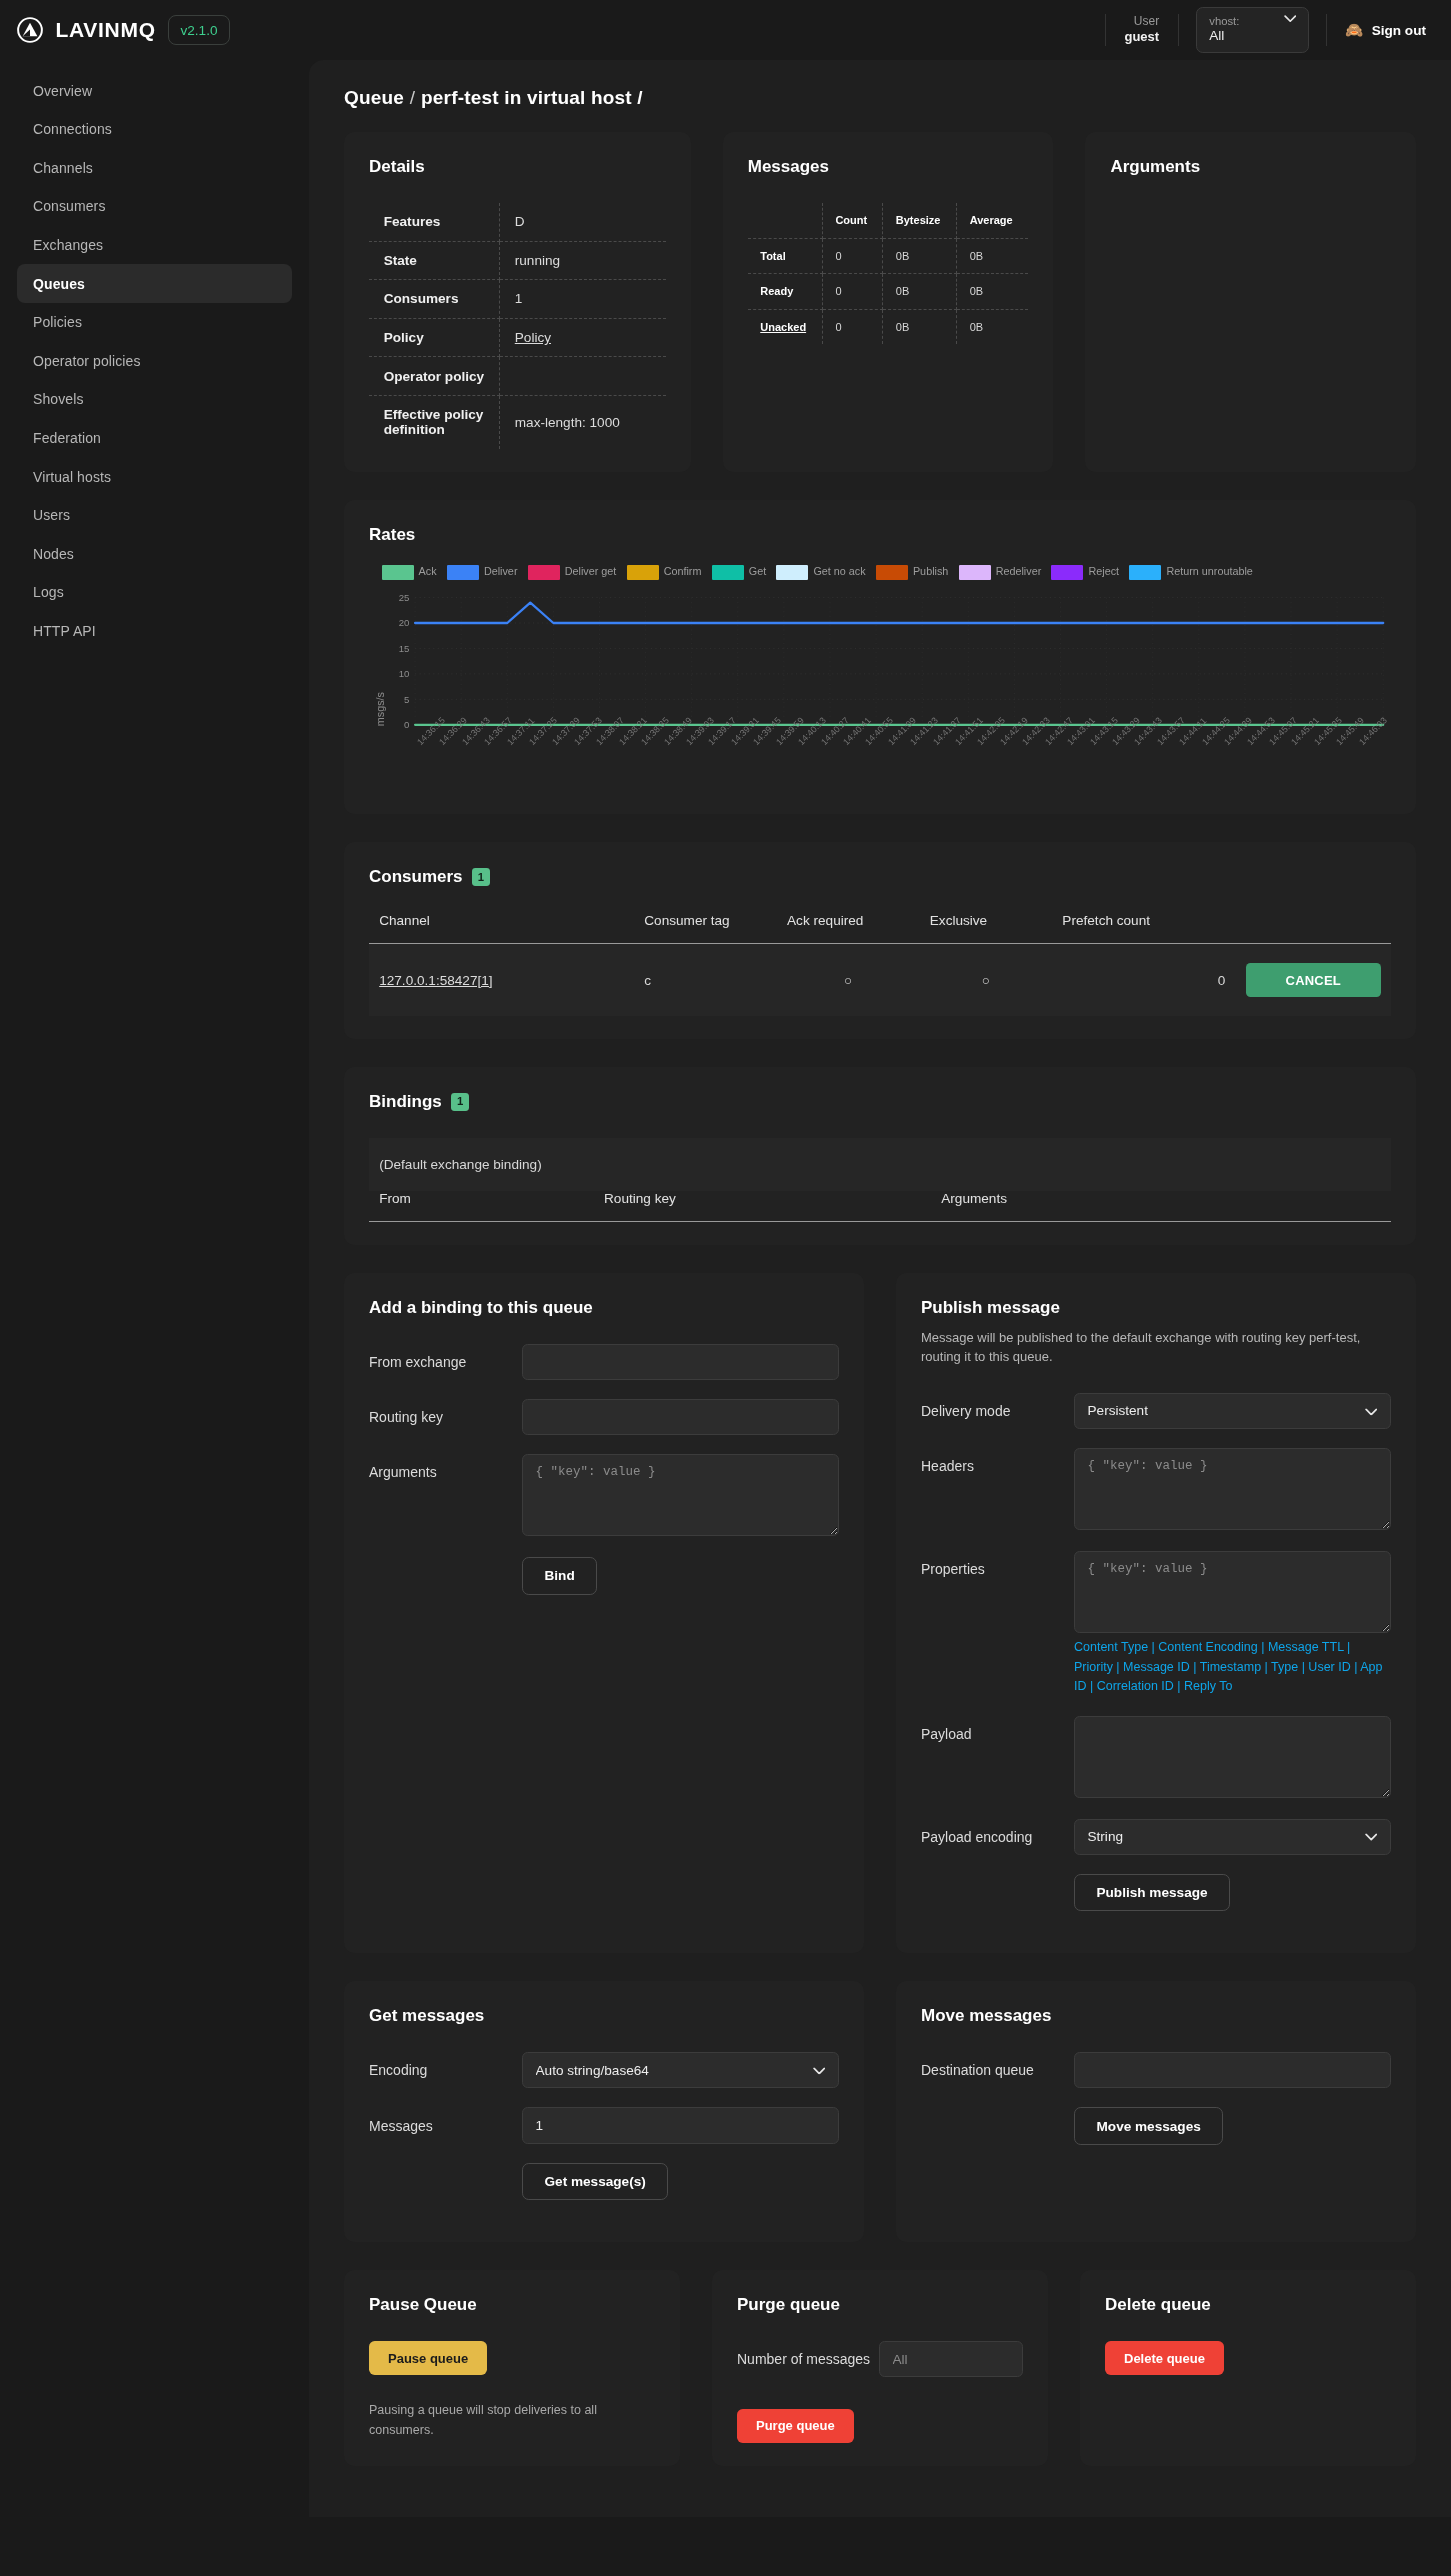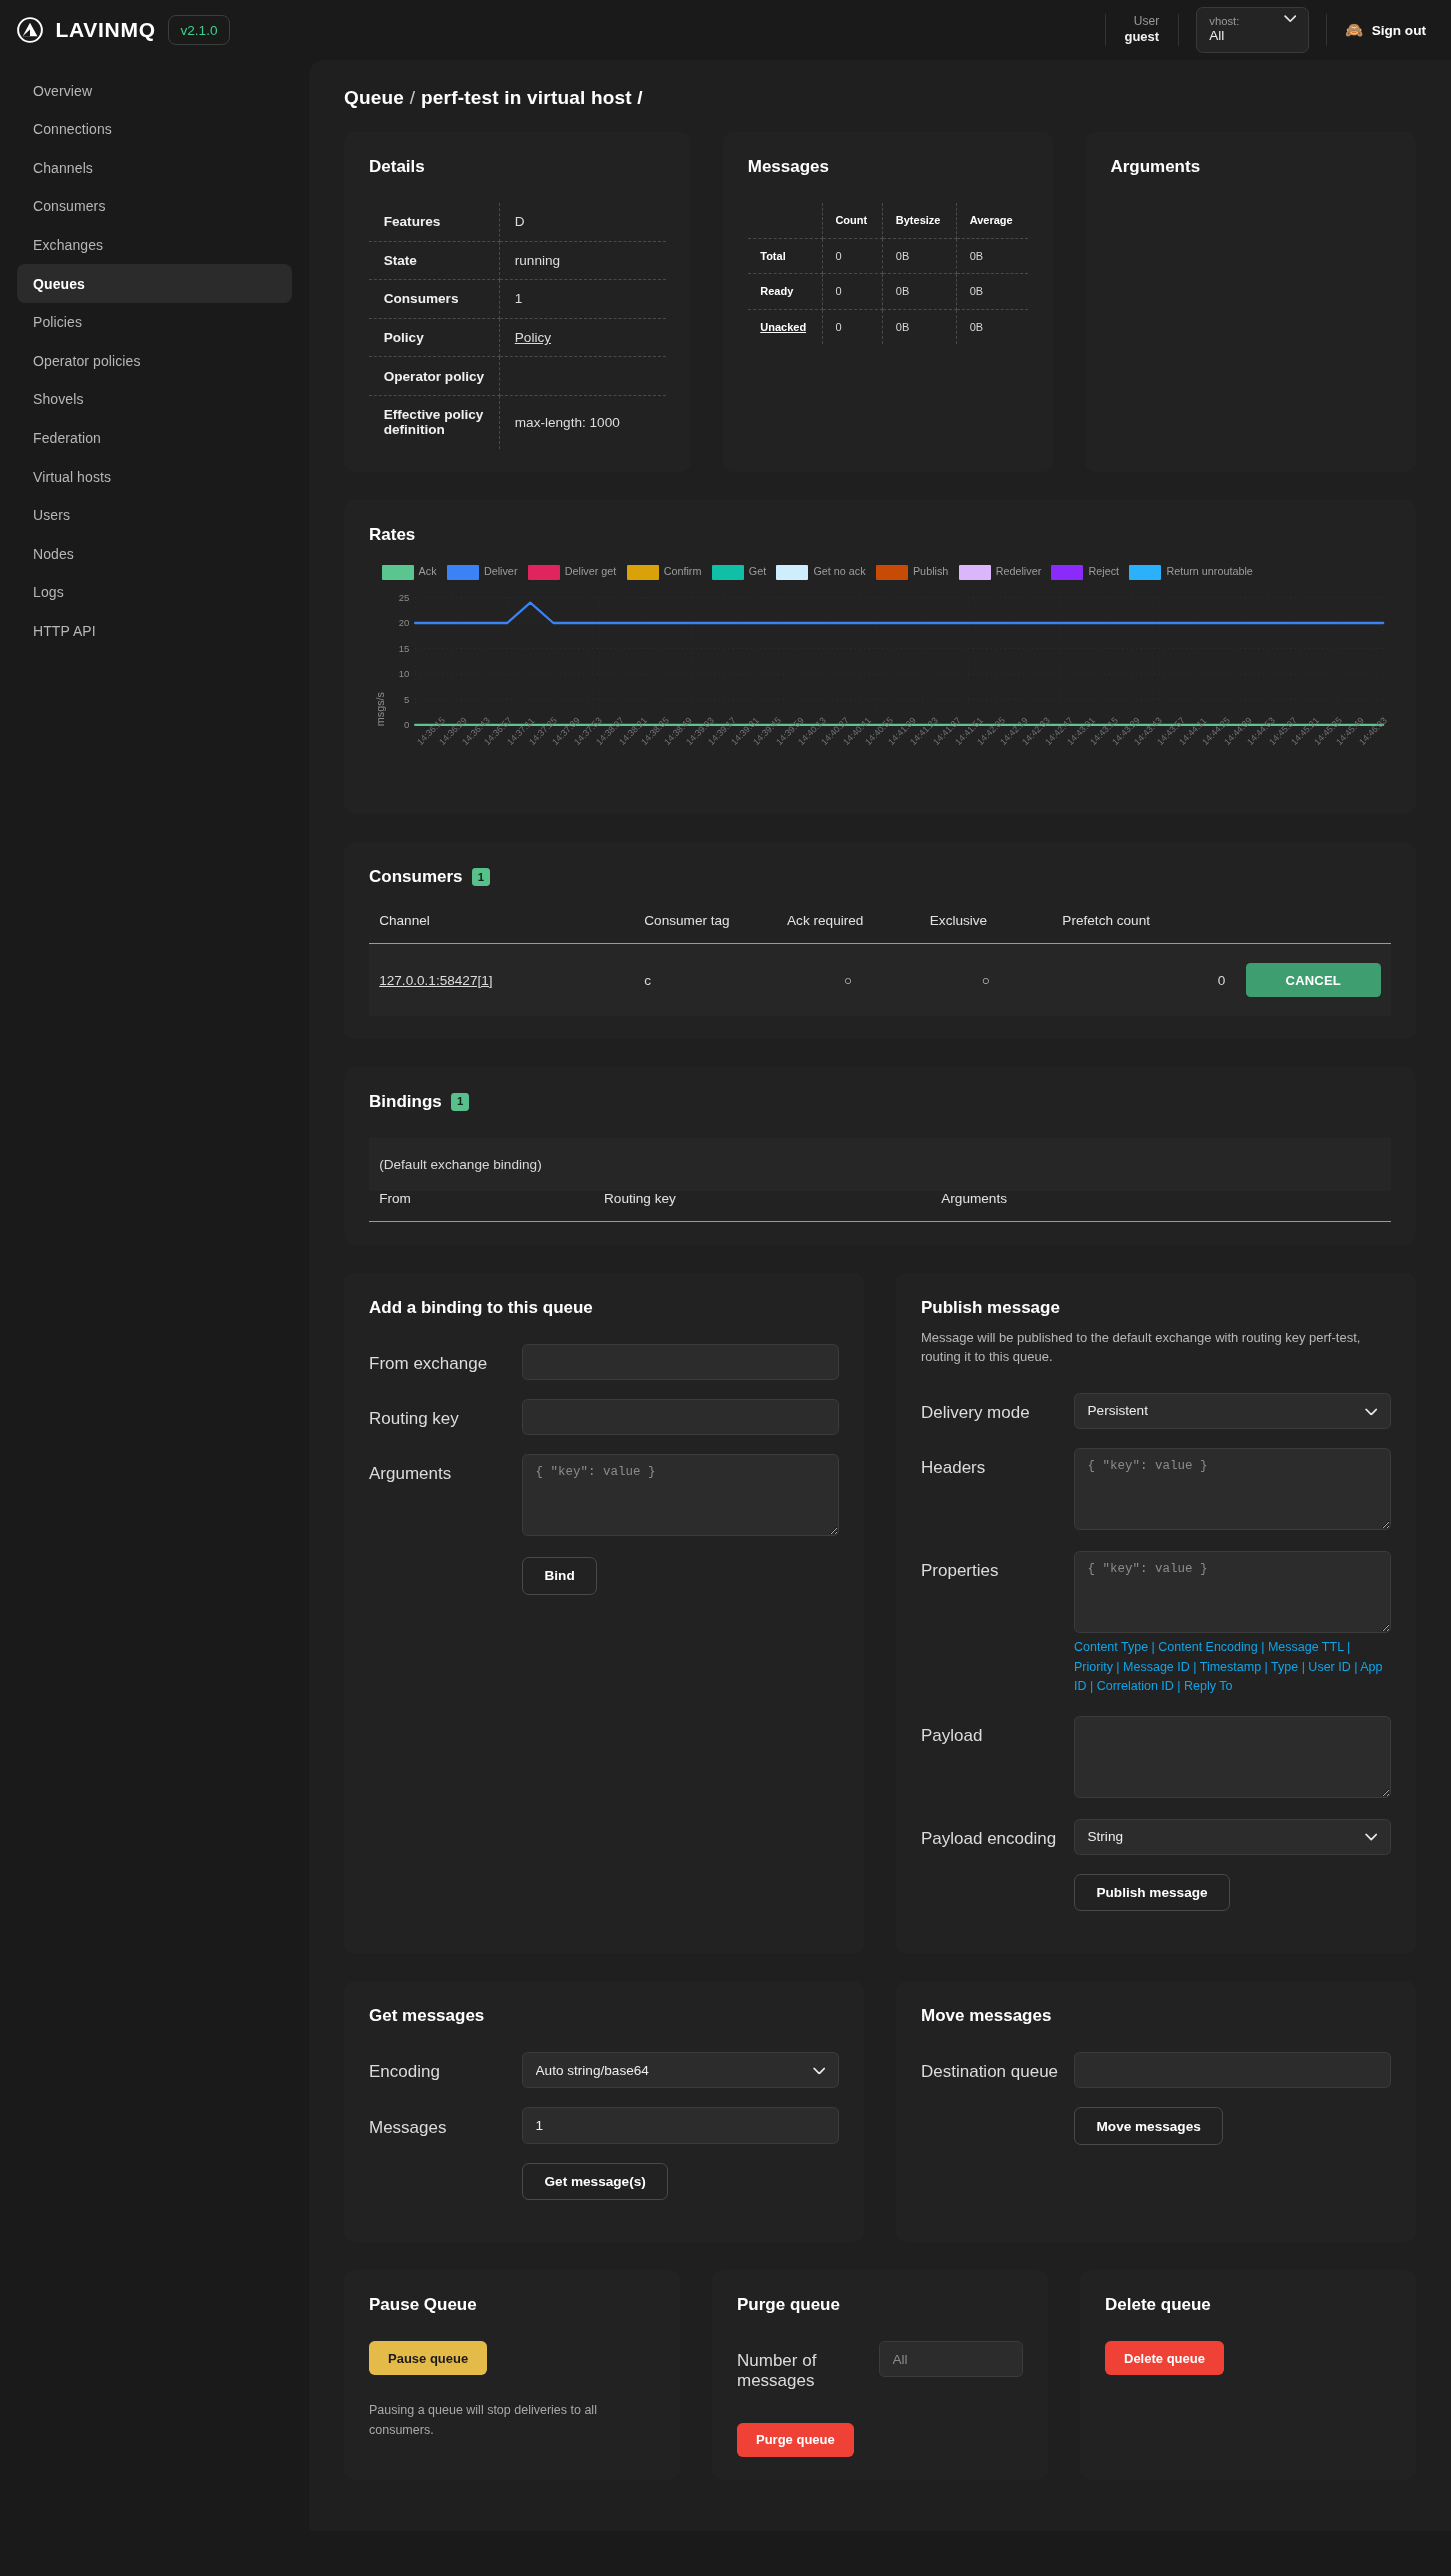--- a/index.html
+++ b/index.html
@@ -190,21 +190,21 @@
     font-size: 13px;
     font-weight: 700;
     padding: 9.6px 0;
     width: 135px;
     letter-spacing: 0.2px;
     font-family: inherit;
   }
 
   
   .form-row { display: flex; align-items: flex-start; margin-bottom: 19px; }
-  .form-label { width: 153px; flex: 0 0 153px; font-size: 17px; color: #dcdcdc; padding-top: 10.2px; }
+  .form-label { width: 153px; flex: 0 0 153px; font-size: 14px; color: #dcdcdc; padding-top: 10.2px; }
   .field { flex: 1 1 auto; }
   .input, .textarea, .select {
     width: 100%;
     background: #2c2c2c;
     border: 0.6px solid #3c3c3c;
     border-radius: 5.7px;
     color: #ededed;
     font-size: 13.6px;
     font-family: inherit;
     padding: 9.6px 12.5px;

